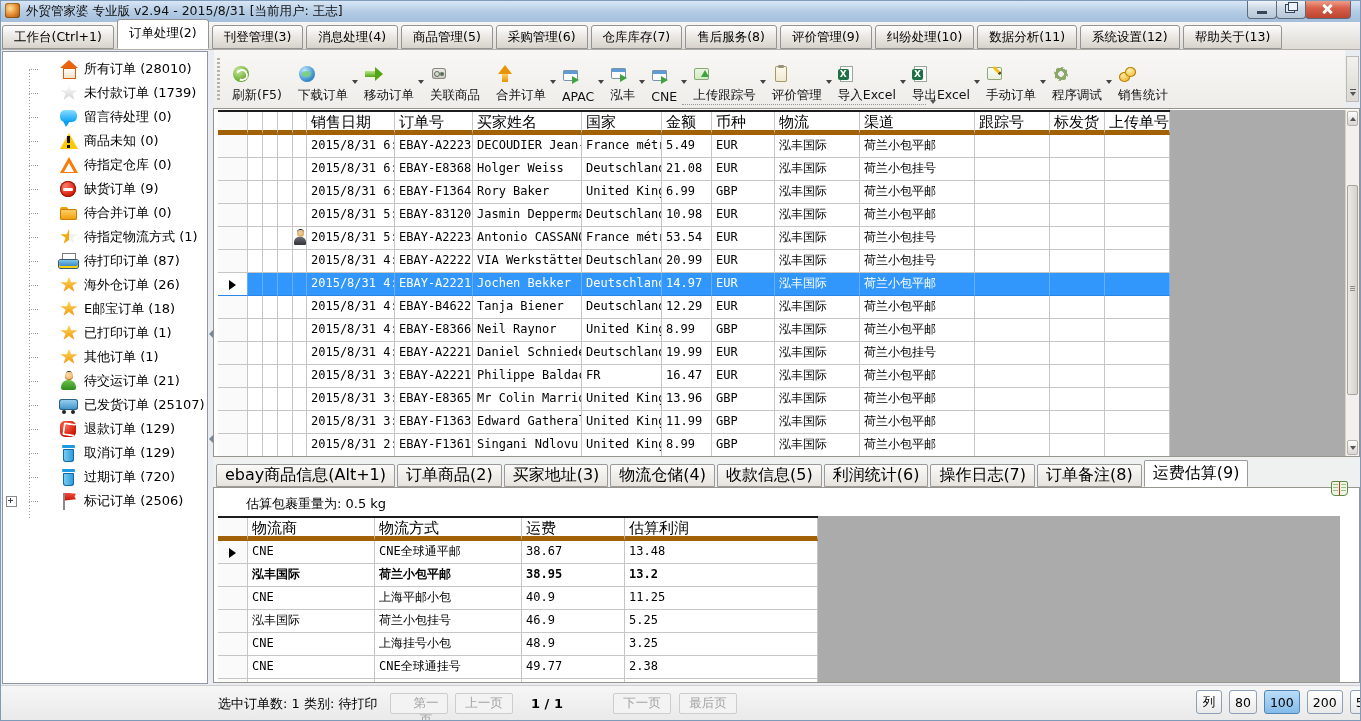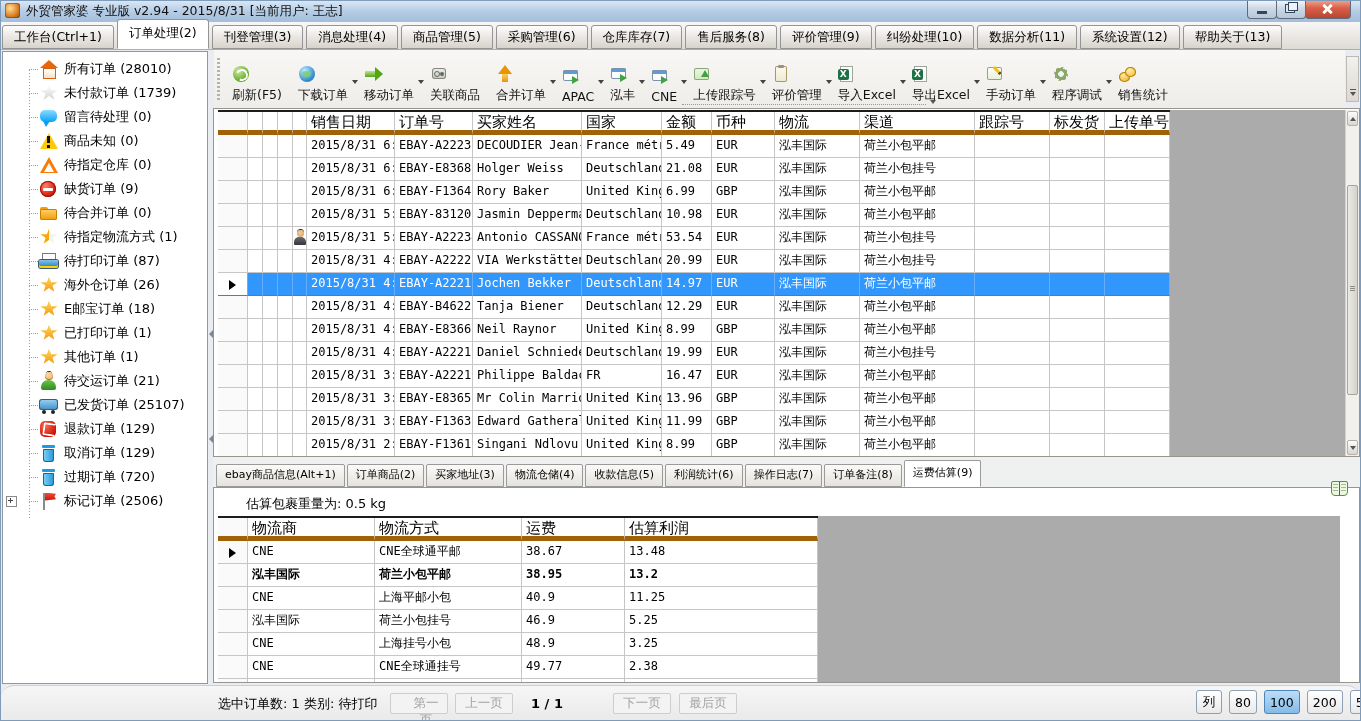--- a/index.html
+++ b/index.html
@@ -22,21 +22,21 @@
 
   
   .menubar{position:absolute;left:0;top:22px;width:100%;height:28px;display:flex;align-items:flex-end;background:linear-gradient(#f8f7f6,#dedbd5);border-bottom:1px solid #b0ada7;padding:0 2px;box-sizing:border-box;}
   .mtab{height:22px;line-height:21px;padding:0 11px;background:linear-gradient(#fefefe,#eae7e2 50%,#d7d3cc);border:1px solid #949494;border-radius:3px 3px 0 0;margin-right:3px;font-size:12.5px;white-space:nowrap;}
   .mtab.active{height:28px;line-height:25px;background:#fff;border-bottom:1px solid #fff;position:relative;z-index:2;}
 
   
   .sidebar{position:absolute;left:2px;top:51px;width:206px;height:633px;background:#fff;border:1px solid #8f97a4;box-sizing:border-box;overflow:hidden;}
   .tree-line{position:absolute;left:26px;top:18px;width:1px;height:448px;background:repeating-linear-gradient(180deg,#9a9a9a 0 1px,transparent 1px 3px);}
   #sidebar-list{position:absolute;left:0;top:5px;width:100%;}
-  .side-item{display:flex;align-items:center;height:24px;padding-left:36px;position:relative;font-size:13px;white-space:nowrap;cursor:default;}
+  .side-item{display:flex;align-items:center;height:24px;padding-left:56px;position:relative;font-size:13px;white-space:nowrap;cursor:default;}
   .side-item::before{content:"";position:absolute;left:26px;top:12px;width:9px;border-top:1px dotted #9a9a9a;}
   .slabel{margin-left:5px;color:#000;}
   .expander{position:absolute;left:3px;top:7px;width:9px;height:9px;border:1px solid #8a8a8a;background:#fff;}
   .expander::before{content:"";position:absolute;left:1px;top:3px;width:5px;height:1px;background:#444;}
   .expander::after{content:"";position:absolute;left:3px;top:1px;width:1px;height:5px;background:#444;}
   .si{width:20px;height:19px;display:inline-block;position:relative;flex:0 0 20px;}
   .home-icon::before{content:"";position:absolute;left:1px;top:0;border-left:9px solid transparent;border-right:9px solid transparent;border-bottom:8px solid #e8650d;}
   .home-icon::after{content:"";position:absolute;left:4px;top:8px;width:11px;height:9px;background:linear-gradient(#fff,#f3e1c8);border:1px solid #d6600e;}
   .star-gray-icon::before{content:"";position:absolute;inset:1px 1px 2px 1px;background:linear-gradient(#ffffff,#cfcfcf);clip-path:polygon(50% 2%,62% 36%,98% 36%,69% 58%,80% 95%,50% 72%,20% 95%,31% 58%,2% 36%,38% 36%);filter:drop-shadow(0 0 1px #9a9a9a);}
   .star-gold-icon::before{content:"";position:absolute;inset:1px 1px 2px 1px;background:linear-gradient(#ffd75e,#f09307);clip-path:polygon(50% 2%,62% 36%,98% 36%,69% 58%,80% 95%,50% 72%,20% 95%,31% 58%,2% 36%,38% 36%);filter:drop-shadow(0 0 1px #b8720a);}
@@ -126,38 +126,38 @@
   .sb-btn{position:absolute;left:1px;width:11px;height:15px;background:linear-gradient(#fdfdfd,#d9d6d1);border:1px solid #b5b2ac;border-radius:2px;box-sizing:border-box;}
   .sb-up{top:1px;} .sb-down{bottom:1px;}
   .sb-up::after{content:"";position:absolute;left:2px;top:5px;border-left:3px solid transparent;border-right:3px solid transparent;border-bottom:4px solid #555;}
   .sb-down::after{content:"";position:absolute;left:2px;top:5px;border-left:3px solid transparent;border-right:3px solid transparent;border-top:4px solid #555;}
   .sb-thumb{position:absolute;left:1px;top:75px;width:11px;height:210px;background:linear-gradient(90deg,#eceae6,#d5d2cb);border:1px solid #a8a49d;border-radius:2px;box-sizing:border-box;}
   .sb-thumb i{position:absolute;left:2px;top:100px;width:5px;height:6px;background:repeating-linear-gradient(180deg,#8f8b84 0 1px,transparent 1px 2px);}
 
   
   .dtstrip{position:absolute;left:213px;top:457px;width:1147px;height:30px;background:#eff1f1;}
   .detail-tabs{position:absolute;left:216px;top:462px;height:25px;display:flex;align-items:flex-end;z-index:3;}
-  .dtab{height:21px;line-height:20px;padding:0 8px;background:linear-gradient(#fbfaf8,#e6e3dd);border:1px solid #9a9a9a;border-radius:2px 2px 0 0;margin-right:2px;font-size:11px;white-space:nowrap;}
+  .dtab{height:21px;line-height:20px;padding:0 8px;background:linear-gradient(#fbfaf8,#e6e3dd);border:1px solid #9a9a9a;border-radius:2px 2px 0 0;margin-right:2px;font-size:16px;white-space:nowrap;}
   .dtab.active{background:#fff;height:25px;line-height:23px;border-bottom:1px solid #fff;position:relative;z-index:4;}
   .book-icon{position:absolute;left:1331px;top:481px;width:17px;height:15px;z-index:5;}
   .book-icon::before{content:"";position:absolute;inset:0;background:linear-gradient(90deg,#eef7e4 46%,#cc2a1a 46% 56%,#eef7e4 56%);border:1px solid #5f8a42;border-radius:2px 2px 4px 4px;}
   .book-icon::after{content:"";position:absolute;left:2px;top:3px;width:5px;height:1px;background:#9fbf8a;box-shadow:0 3px 0 #9fbf8a,0 6px 0 #9fbf8a,8px 0 0 #9fbf8a,8px 3px 0 #9fbf8a,8px 6px 0 #9fbf8a;}
 
   
   .freight-panel{position:absolute;left:213px;top:487px;width:1147px;height:196px;background:#fff;border:1px solid #98958f;box-sizing:border-box;}
   .weight{position:absolute;left:32px;top:7px;font-size:13px;color:#000;}
   .freight-wrap{position:absolute;left:218px;top:516px;width:1122px;height:166px;background:#ababab;overflow:hidden;}
   .fgrid{display:grid;grid-template-columns:30px 127px 147px 103px 193px;width:600px;}
   .fhead{border-top:2px solid #1c1c1c;}
   .frow.bold .c{font-weight:bold;}
   .partialrow{height:6px;overflow:hidden;}
   .partialrow .c{border-bottom:none;}
 
   
-  .statusbar{position:absolute;left:0;top:685px;width:1361px;height:36px;background:linear-gradient(#f6f6f6,#e9e9e9);border-top:1px solid #cfcfcf;border-radius:15px;}
+  .statusbar{position:absolute;left:0;top:685px;width:1361px;height:36px;background:linear-gradient(#f6f6f6,#e9e9e9);border-top:1px solid #cfcfcf;}
   .summary{position:absolute;left:218px;top:9px;font-size:13px;color:#000;}
   .pbtn{position:absolute;top:7px;width:58px;height:21px;background:#f3f3f3;border:1px solid #cdcdcd;border-radius:2px;color:#a3a3a3;font-size:12.5px;font-family:inherit;}
   .p1{left:390px;padding-left:20px;} .p2{left:455px;} .p3{left:613px;} .p4{left:679px;}
   .pageinfo{position:absolute;left:517px;top:10px;width:60px;text-align:center;font-size:13px;font-weight:bold;color:#000;}
   #size-buttons{position:absolute;left:1196px;top:4px;display:flex;gap:7px;}
   .szbtn{min-width:26px;height:24px;border:1px solid #8da0b5;border-radius:3px;background:linear-gradient(#ffffff,#e9e9e9);font-size:12.5px;padding:0 5px;font-family:inherit;color:#000;}
   .szbtn.active{background:linear-gradient(#bbddf9,#83bbe9);border-color:#4f86b5;}
 </style>
 </head>
 <body>

